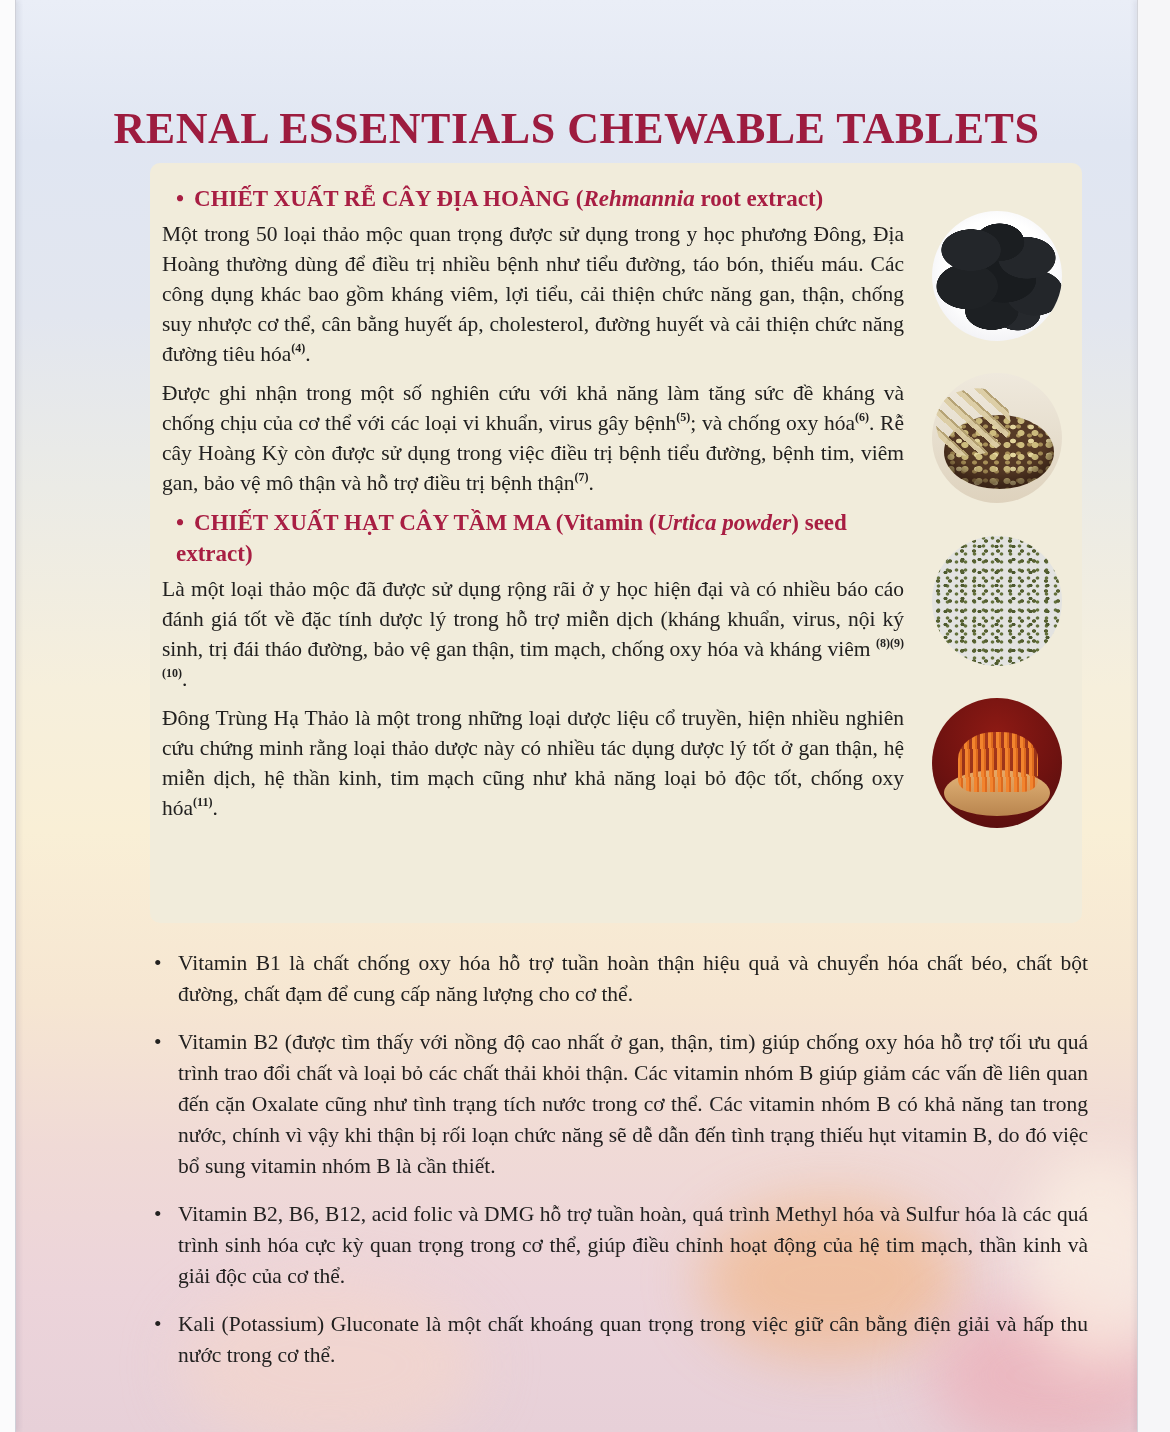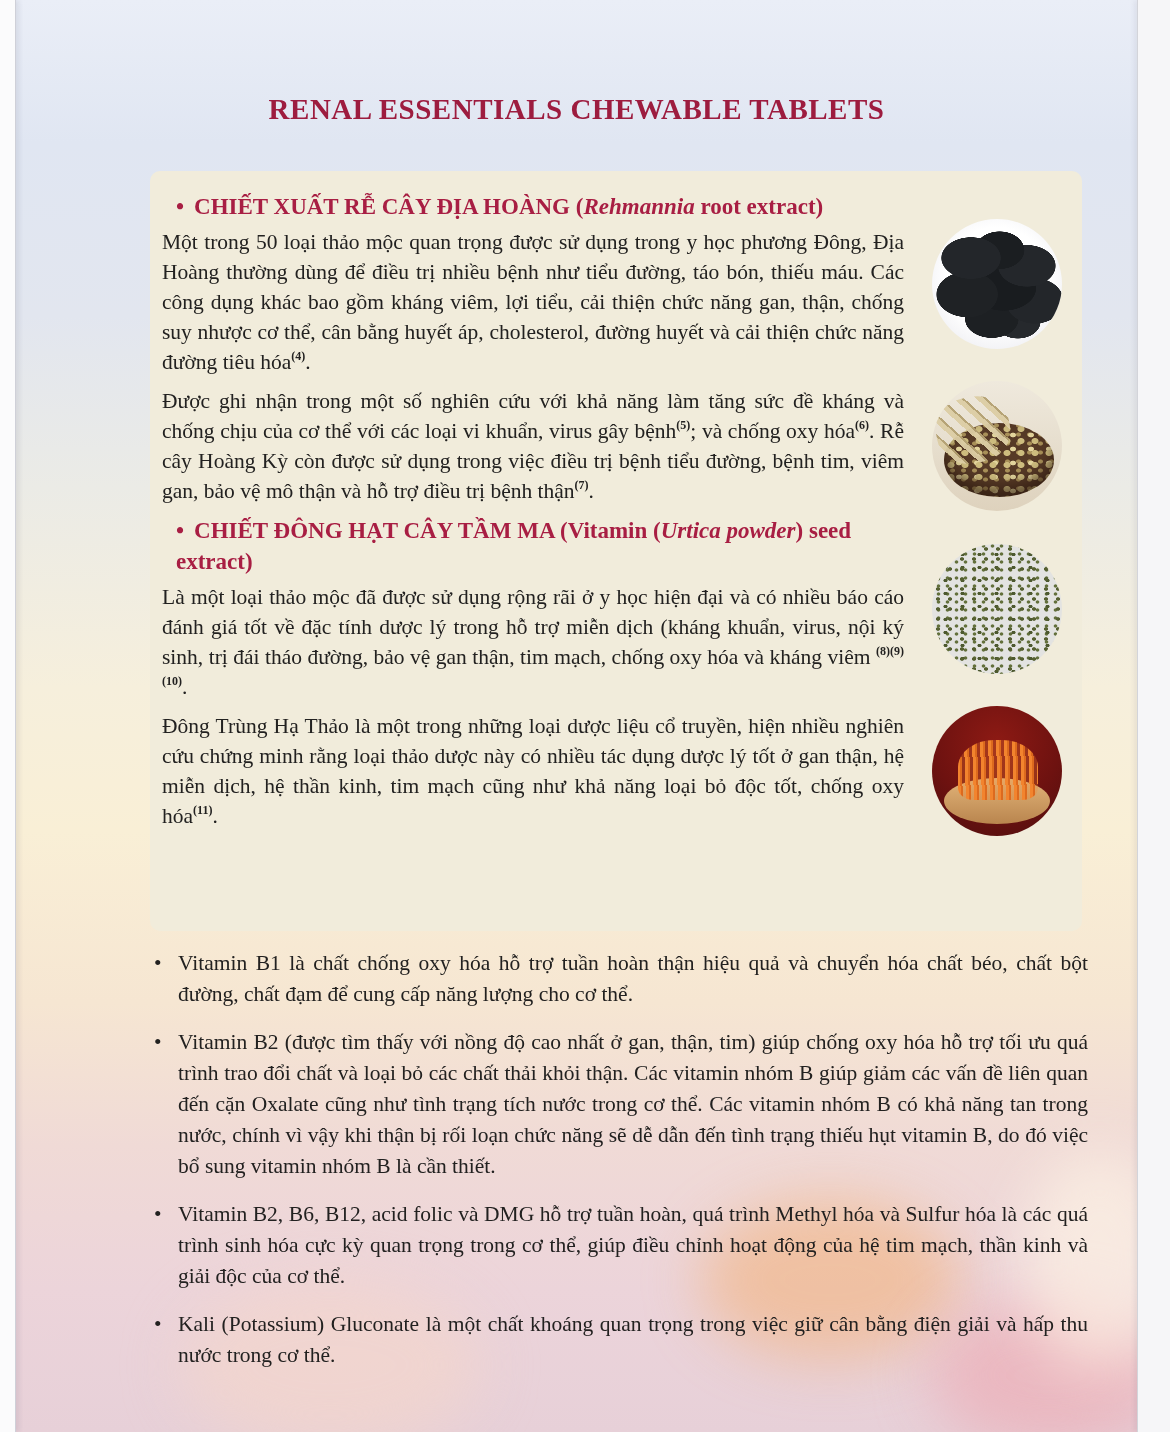--- a/index.html
+++ b/index.html
@@ -22,26 +22,26 @@
   .blob.b3{left:180px;top:1280px;width:300px;height:170px;background:rgba(246,215,200,.55);}
   .blob.b4{left:1020px;top:1150px;width:160px;height:220px;background:rgba(255,246,230,.6);}
   
   .edge-left{position:absolute;left:0;top:0;bottom:0;width:15px;background:#fbfbfc;
     border-right:1px solid #cfd0d8;box-shadow:3px 0 5px rgba(60,60,90,.10);}
   .edge-right{position:absolute;right:0;top:0;bottom:0;width:32px;background:#f6f6f8;
     border-left:1px solid #d3d4da;box-shadow:-3px 0 5px rgba(60,60,90,.08);}
 
   .title{
     position:absolute;left:15px;right:32px;top:74px;text-align:center;
-    font-size:29px;font-weight:bold;color:#9d1c3f;letter-spacing:.5px;
+    font-size:44px;font-weight:bold;color:#9d1c3f;letter-spacing:.5px;
   }
 
   
   .ibox{
-    position:absolute;left:150px;top:171px;width:932px;height:760px;
+    position:absolute;left:150px;top:163px;width:932px;height:760px;
     background:#f1ecdb;border-radius:10px;box-sizing:border-box;
     padding:20px 0 0 12px;overflow:hidden;
   }
   .section{position:relative;margin-bottom:9px;padding-right:178px;}
   .sec-heading{
     font-size:23px;font-weight:bold;color:#a81e43;margin:0 0 5px 14px;
     line-height:1.35;
   }
   .sec-heading .bullet{margin-right:10px;}
   .sec-heading .latin-italic{font-style:italic;}
@@ -118,21 +118,21 @@
     <p class="sec-body"><span>Một trong 50 loại thảo mộc quan trọng  được sử dụng trong y học phương Đông, Địa Hoàng thường dùng để điều trị nhiều bệnh như tiểu đường, táo bón, thiếu máu. Các công dụng khác bao gồm kháng viêm, lợi tiểu, cải thiện chức năng gan, thận, chống suy nhược cơ thể, cân bằng huyết áp, cholesterol, đường huyết và cải thiện chức năng đường tiêu hóa</span><sup>(4)</sup><span>.</span></p>
     <div class="photo photo-rehmannia"></div>
   </div>
 
   <div class="section">
     <p class="sec-body"><span>Được ghi nhận trong một số nghiên cứu với khả năng làm tăng sức đề kháng và chống chịu của cơ thể với các loại vi khuẩn, virus gây bệnh</span><sup>(5)</sup><span>; và chống oxy hóa</span><sup>(6)</sup><span>. Rễ cây Hoàng Kỳ còn được sử dụng trong việc điều trị bệnh tiểu đường, bệnh tim, viêm gan, bảo vệ mô thận và hỗ trợ điều trị bệnh thận</span><sup>(7)</sup><span>.</span></p>
     <div class="photo photo-astragalus"></div>
   </div>
 
   <div class="section">
-    <h2 class="sec-heading"><span class="bullet">•</span><span>CHIẾT ĐÔNG HẠT CÂY TẦM MA</span><span> (Vitamin (</span><span class="latin-italic">Urtica powder</span><span>) seed extract)</span></h2>
+    <h2 class="sec-heading"><span class="bullet">•</span><span>CHIẾT XUẤT HẠT CÂY TẦM MA</span><span> (Vitamin (</span><span class="latin-italic">Urtica powder</span><span>) seed extract)</span></h2>
     <p class="sec-body"><span>Là một loại thảo mộc đã được sử dụng rộng rãi ở y học hiện đại và có nhiều báo cáo đánh giá tốt về đặc tính dược lý trong hỗ trợ miễn dịch (kháng khuẩn, virus, nội ký sinh, trị đái tháo đường, bảo vệ gan thận, tim mạch, chống oxy hóa và kháng viêm </span><sup>(8)(9)(10)</sup><span>.</span></p>
     <div class="photo photo-nettle"></div>
   </div>
 
   <div class="section">
     <p class="sec-body"><span>Đông Trùng Hạ Thảo là một trong những loại dược liệu cổ truyền, hiện nhiều nghiên cứu chứng minh rằng loại thảo dược này có nhiều tác dụng dược lý tốt ở gan thận, hệ miễn dịch, hệ thần kinh, tim mạch cũng như khả năng loại bỏ độc tốt, chống oxy hóa</span><sup>(11)</sup><span>.</span></p>
     <div class="photo photo-cordyceps"></div>
   </div>
 
 </div>

